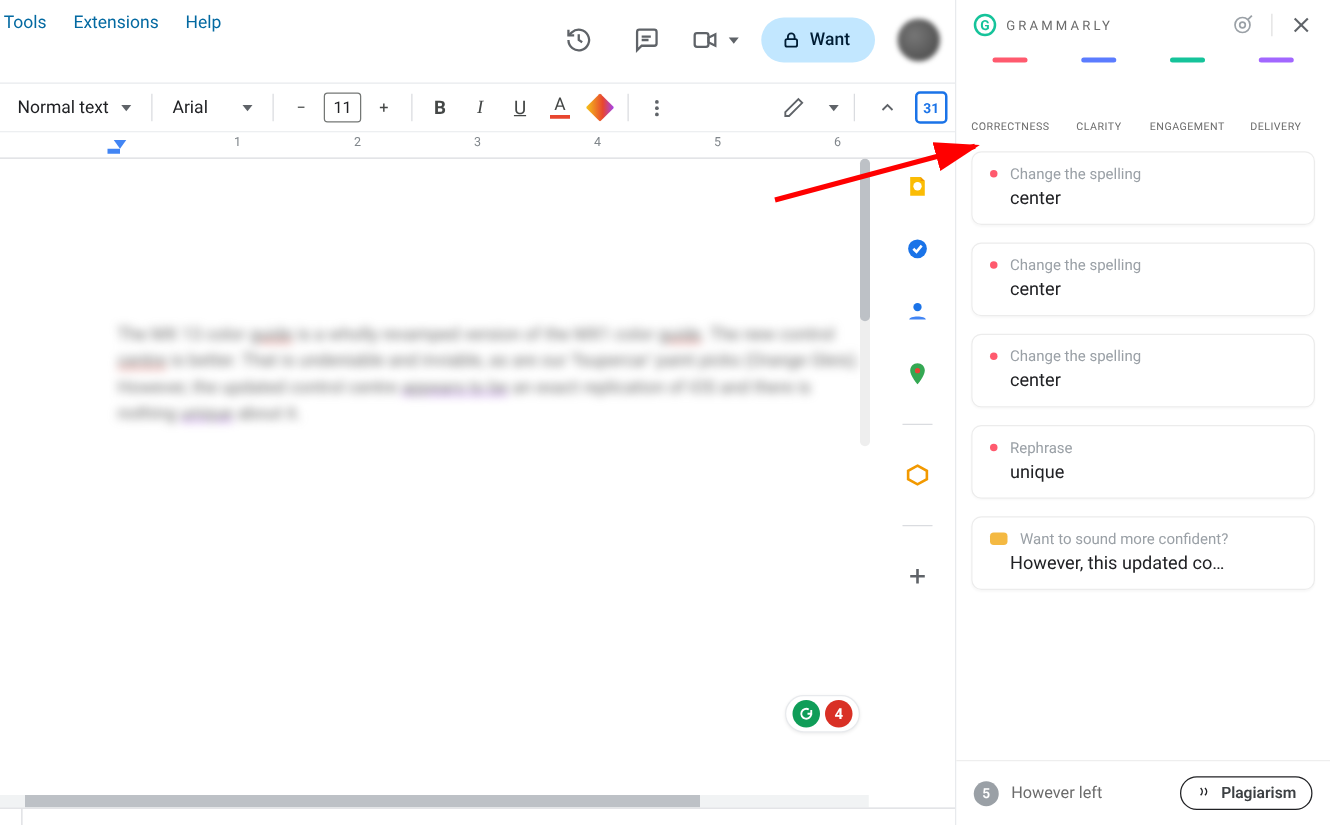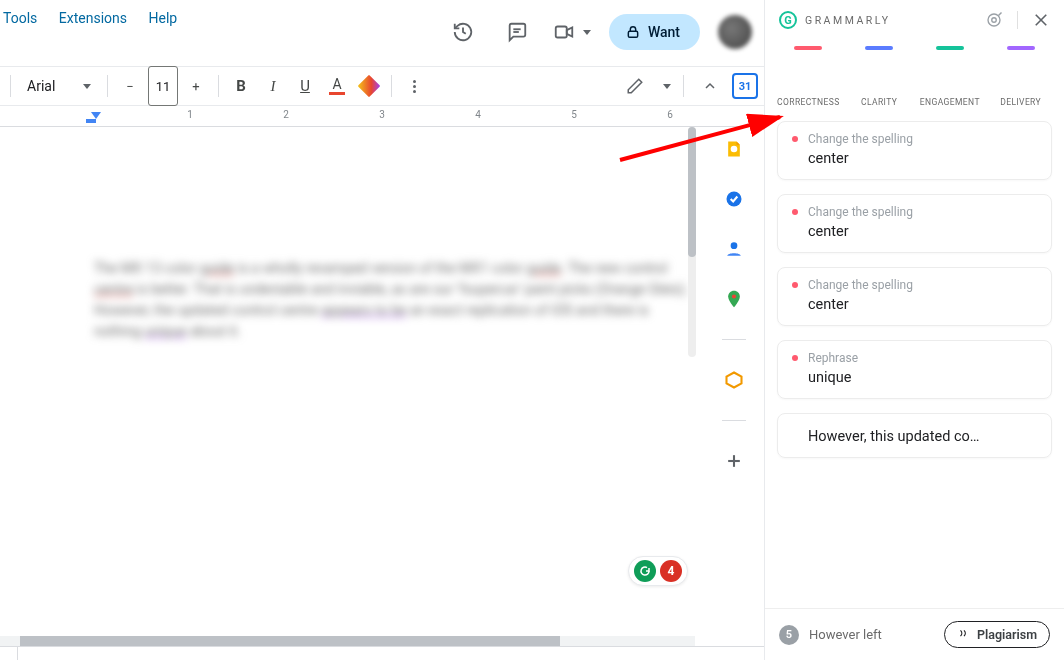--- a/index.html
+++ b/index.html
@@ -59,21 +59,21 @@
     top:66px; left:0; width:764px; height:40px;
     border-top:1px solid #e8eaed; border-bottom:1px solid #e8eaed;
     display:flex; align-items:center; gap:4px; padding:0 6px;
     color:#444746;
   }
   .tb-sel { display:flex; align-items:center; gap:4px; padding:0 8px; height:28px; cursor:pointer; }
   .tb-sel .lbl { font-size:14px; color:#202124; }
   .caret { width:0;height:0;border-left:4px solid transparent;border-right:4px solid transparent;border-top:5px solid #5f6368;margin-left:6px; }
   .tb-sep { width:1px; height:22px; background:#dadce0; margin:0 4px; }
   .tb-btn { width:28px;height:28px;display:flex;align-items:center;justify-content:center;cursor:pointer;color:#444746;border-radius:4px; }
-  .font-box { width:30px;height:40px;border:1.2px solid #747775;border-radius:3px;display:flex;align-items:center;justify-content:center;font-size:13px;color:#202124; }
+  .font-box { width:30px;height:24px;border:1.2px solid #747775;border-radius:3px;display:flex;align-items:center;justify-content:center;font-size:13px;color:#202124; }
   .b { font-weight:700;font-size:15px;}
   .i { font-style:italic;font-family:Georgia,serif;font-size:15px;}
   .u { text-decoration:underline;font-size:15px;}
   .textcolor { display:flex;flex-direction:column;align-items:center;line-height:1;}
   .textcolor .bar{width:16px;height:3px;background:#e8462f;margin-top:1px;}
   .highlight-ico { width:16px;height:16px;background:linear-gradient(135deg,#f5c518 0%,#e8462f 60%,#a142f4 100%);border-radius:1px;transform:rotate(-45deg);}
   .more-v { display:flex;flex-direction:column;gap:2px;}
   .more-v i{width:3px;height:3px;background:#5f6368;border-radius:50%;}
   .arrows-collapse { font-size:16px; }
   .right-tools { margin-left:auto; display:flex;align-items:center;gap:8px;}
@@ -206,20 +206,24 @@
       <svg width="16" height="16" viewBox="0 0 24 24" fill="none" stroke="#001d35" stroke-width="2.2">
           <rect x="5" y="11" width="14" height="9" rx="2"></rect>
           <path d="M8 11V8a4 4 0 1 1 8 0v3"></path>
         </svg>
       <span>Want</span>
     </div>
     <div class="avatar"></div>
   </div>
 
   <div class="toolbar">
+    <div class="tb-sel">
+      <span class="lbl">Normal text</span>
+        <span class="caret"></span>
+    </div>
     <div class="tb-sep"></div>
     <div class="tb-sel" style="width:80px;">
       <span class="lbl">Arial</span>
         <span class="caret" style="margin-left:auto"></span>
     </div>
     <div class="tb-sep"></div>
     <div class="tb-btn">−</div>
     <div class="font-box">11</div>
     <div class="tb-btn">+</div>
     <div class="tb-sep"></div>
@@ -405,20 +409,24 @@
       <div class="row2">center</div>
     </div>
     <div class="g-card">
       <div class="row1">
           <span class="dot red"></span>
           <span>Rephrase</span>
         </div>
       <div class="row2">unique</div>
     </div>
     <div class="g-card">
+      <div class="row1">
+          <span class="dot yellow"></span>
+          <span>Want to sound more confident?</span>
+        </div>
       <div class="row2">However, this updated co…</div>
     </div>
   </div>
 
   <div class="g-footer">
     <div class="alert-count">5</div>
     <div class="alert-lbl">However left</div>
     <div class="plag-btn">
       <svg width="14" height="14" viewBox="0 0 24 24" fill="none" stroke="#202124" stroke-width="2">
           <path d="M6 4c3 3 3 7 0 10M12 4c3 3 3 7 0 10"></path>

